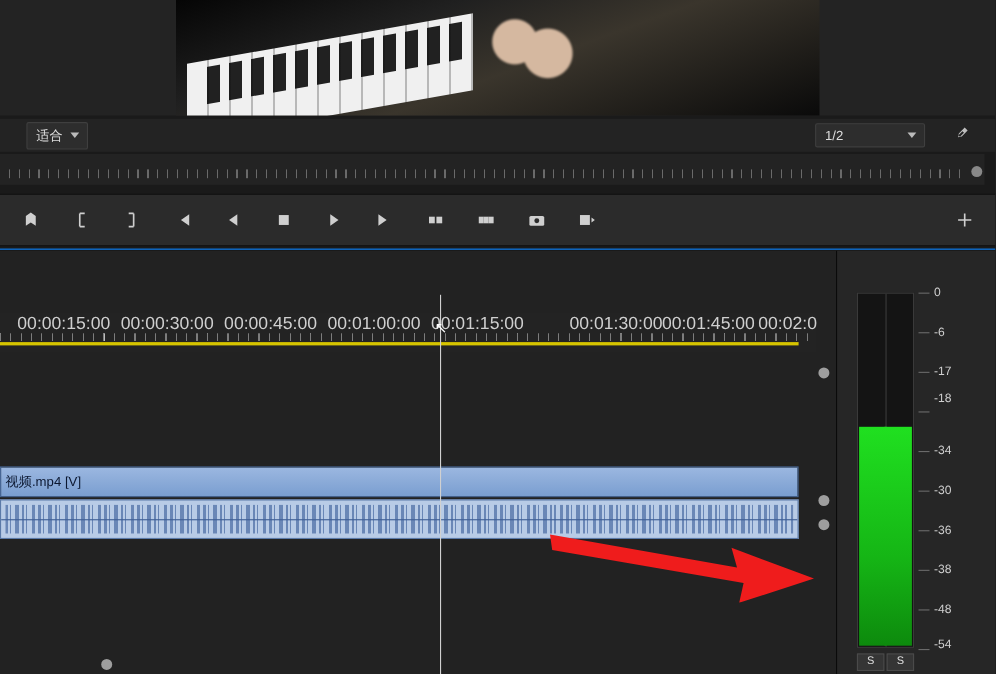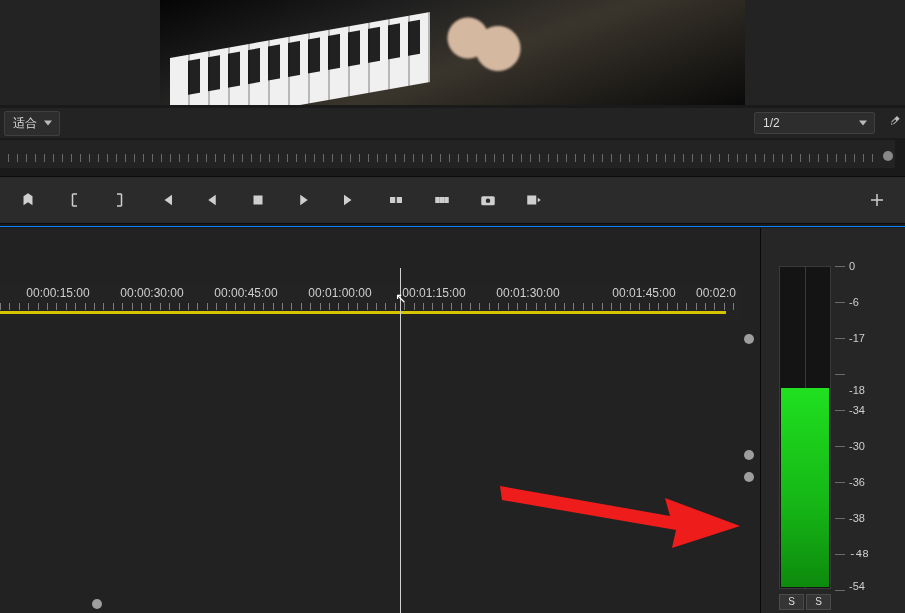--- a/index.html
+++ b/index.html
@@ -59,22 +59,22 @@
   }
 
   
   .monitor-bar {
     position: absolute;
     left: 0; top: 108px; right: 0;
     height: 30px;
     background: #232323;
     display: flex;
     align-items: center;
-    padding: 0 4px;
-    gap: 10px;
+    padding: 0 24px;
+    gap: 24px;
   }
   .dropdown {
     background: #2d2d2d;
     border: 1px solid #3f3f3f;
     padding: 3px 22px 3px 8px;
     border-radius: 2px;
     position: relative;
     color: #ddd;
     font-size: 12px;
   }
@@ -157,21 +157,21 @@
   }
   .tl-ruler {
     position: absolute;
     left: 0; top: 56px; right: 18px;
     height: 36px;
     background: #232323;
   }
   .tl-ruler .label {
     position: absolute;
     top: 2px;
-    font-size: 12px;
+    font-size: 16px;
     color: #cfcfcf;
     transform: translateX(-50%);
     white-space: nowrap;
   }
   .tl-ruler .ticks {
     position: absolute;
     left: 0; right: 0; bottom: 10px; height: 7px;
     background:
       repeating-linear-gradient(90deg,
         #7d7d7d 0 1px, transparent 1px 9.4px),
@@ -337,21 +337,21 @@
   <div class="preview-frame">
     <div class="keys"></div>
     <div class="blackkeys"></div>
     <div class="hand"></div>
   </div>
 </div>
 
 <div class="monitor-bar">
   <div class="dropdown">适合</div>
   <div class="spacer"></div>
-  <div class="dropdown" style="width:121px">1/2</div>
+  <div class="dropdown" style="width:100px">1/2</div>
   <div class="wrench-icon">
     <svg viewBox="0 0 24 24">
         <path d="M22 7l-4-4-8 8-1 5 5-1 8-8zm-10.5 8.5l-2-2L15 8l2 2-5.5 5.5z"></path>
       </svg>
   </div>
 </div>
 
 <div class="mini-ruler">
   <div class="ticks"></div>
   <div class="end-dot"></div>
@@ -436,29 +436,37 @@
 
   <div class="tl-ruler">
     <div class="ticks"></div>
     <div class="yellow-bar" style="width: 726px;"></div>
 
   <span class="label" style="left: 58px;">00:00:15:00</span>
       <span class="label" style="left: 152px;">00:00:30:00</span>
       <span class="label" style="left: 246px; text-align: right;">00:00:45:00</span>
       <span class="label" style="left: 340px;">00:01:00:00</span>
       <span class="label" style="left: 434px;">00:01:15:00</span>
-      <span class="label" style="left: 528px;">00:01:30:00</span>
+      <span class="label" style="left: 560px;">00:01:30:00</span>
       <span class="label" style="left: 644px;">00:01:45:00</span>
       <span class="label" style="left: 716px;">00:02:0</span>
     </div>
 
   <div class="playhead" style="left: 400px;">
     <div class="cursor">↖</div>
   </div>
 
+  <div class="tracks">
+    <div class="v-gap"></div>
+    <div class="clip-v" style="width: 726px;">视频.mp4 [V]</div>
+    <div class="clip-a" style="width: 726px;">
+      <div class="wave"></div>
+      <div class="mid"></div>
+    </div>
+  </div>
 
   <div class="tl-scroll">
     <div class="dot" style="top:14px"></div>
     <div class="dot" style="top:130px"></div>
     <div class="dot" style="top:152px"></div>
   </div>
   <div class="tl-hscroll">
     <div class="dot" style="left:0"></div>
   </div>
 
@@ -475,31 +483,31 @@
     <div class="meter-fill right" style="height: 62%;"></div>
   </div>
   <div class="meter-scale">
       <div class="line" style="top: 0px;"></div>
       <div class="lbl" style="top: 0px;">0</div>
       <div class="line" style="top: 36px;"></div>
       <div class="lbl" style="top: 36px;">-6</div>
       <div class="line" style="top: 72px;"></div>
       <div class="lbl" style="top: 72px;">-17</div>
       <div class="line" style="top: 108px;"></div>
-      <div class="lbl" style="top: 124px;">-18</div>
+      <div class="lbl" style="top: 96px;">-18</div>
       <div class="line" style="top: 144px;"></div>
       <div class="lbl" style="top: 144px;">-34</div>
       <div class="line" style="top: 180px;"></div>
       <div class="lbl" style="top: 180px;">-30</div>
       <div class="line" style="top: 216px;"></div>
       <div class="lbl" style="top: 216px;">-36</div>
       <div class="line" style="top: 252px;"></div>
       <div class="lbl" style="top: 252px;">-38</div>
       <div class="line" style="top: 288px;"></div>
-      <div class="lbl" style="top: 288px; font-family: Liberation Mono, monospace;">-48</div>
+      <div class="lbl" style="top: 288px;">-48</div>
       <div class="line" style="top: 324px;"></div>
       <div class="lbl" style="top: 320px;">-54</div>
     </div>
   <div class="solo-row">
     <div class="solo-btn">S</div>
     <div class="solo-btn">S</div>
   </div>
 </div>
 
 </body></html>

